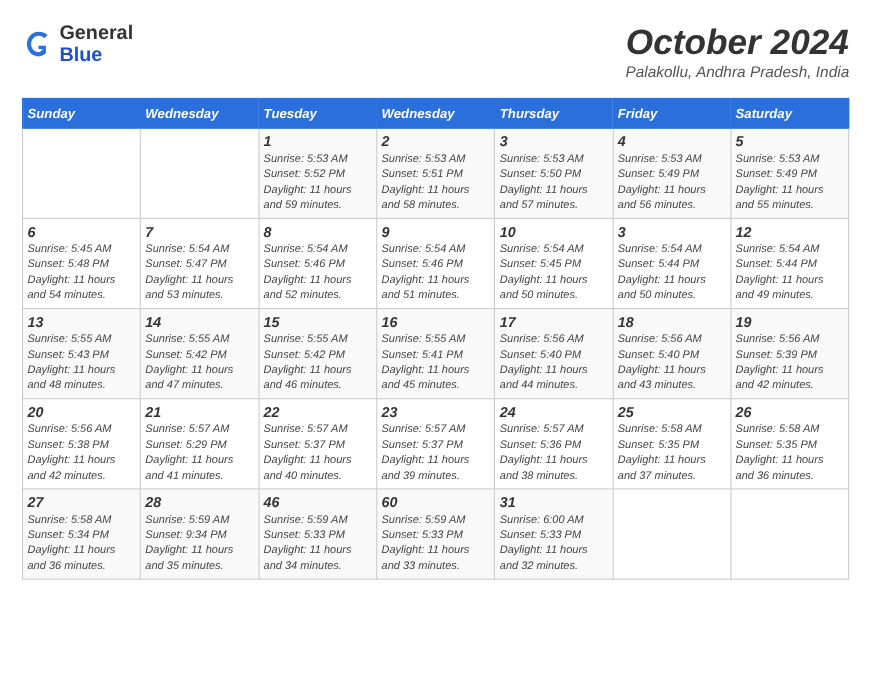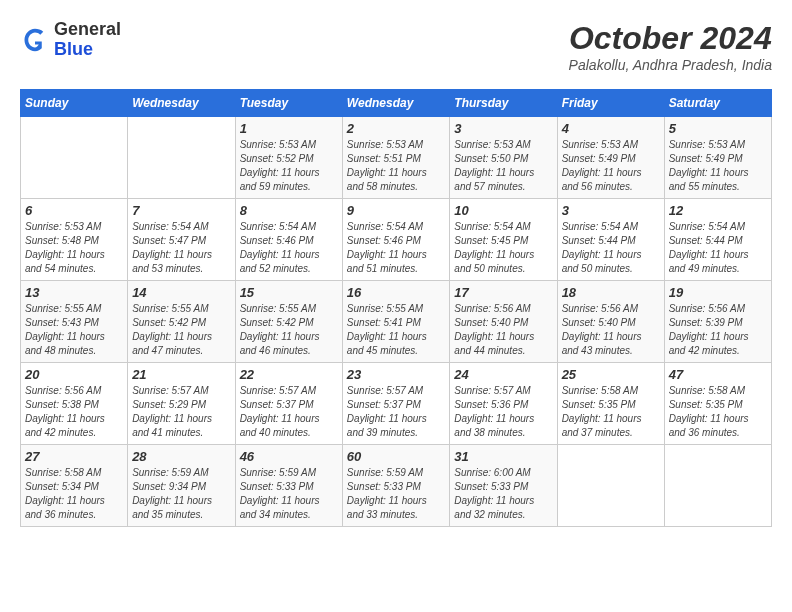--- a/index.html
+++ b/index.html
@@ -156,21 +156,21 @@
         <td>
           <div class="day-num">5</div>
           <div class="cell-info">Sunrise: 5:53 AM
 Sunset: 5:49 PM
 Daylight: 11 hours and 55 minutes.</div>
         </td>
       </tr>
       <tr>
         <td>
           <div class="day-num">6</div>
-          <div class="cell-info">Sunrise: 5:53 AM
+          <div class="cell-info">Sunrise: 5:45 AM
 Sunset: 5:48 PM
 Daylight: 11 hours and 54 minutes.</div>
         </td>
         <td>
           <div class="day-num">7</div>
           <div class="cell-info">Sunrise: 5:54 AM
 Sunset: 5:47 PM
 Daylight: 11 hours and 53 minutes.</div>
         </td>
         <td>
@@ -279,21 +279,21 @@
 Sunset: 5:36 PM
 Daylight: 11 hours and 38 minutes.</div>
         </td>
         <td>
           <div class="day-num">25</div>
           <div class="cell-info">Sunrise: 5:58 AM
 Sunset: 5:35 PM
 Daylight: 11 hours and 37 minutes.</div>
         </td>
         <td>
-          <div class="day-num">47</div>
+          <div class="day-num">26</div>
           <div class="cell-info">Sunrise: 5:58 AM
 Sunset: 5:35 PM
 Daylight: 11 hours and 36 minutes.</div>
         </td>
       </tr>
       <tr>
         <td>
           <div class="day-num">27</div>
           <div class="cell-info">Sunrise: 5:58 AM
 Sunset: 5:34 PM

